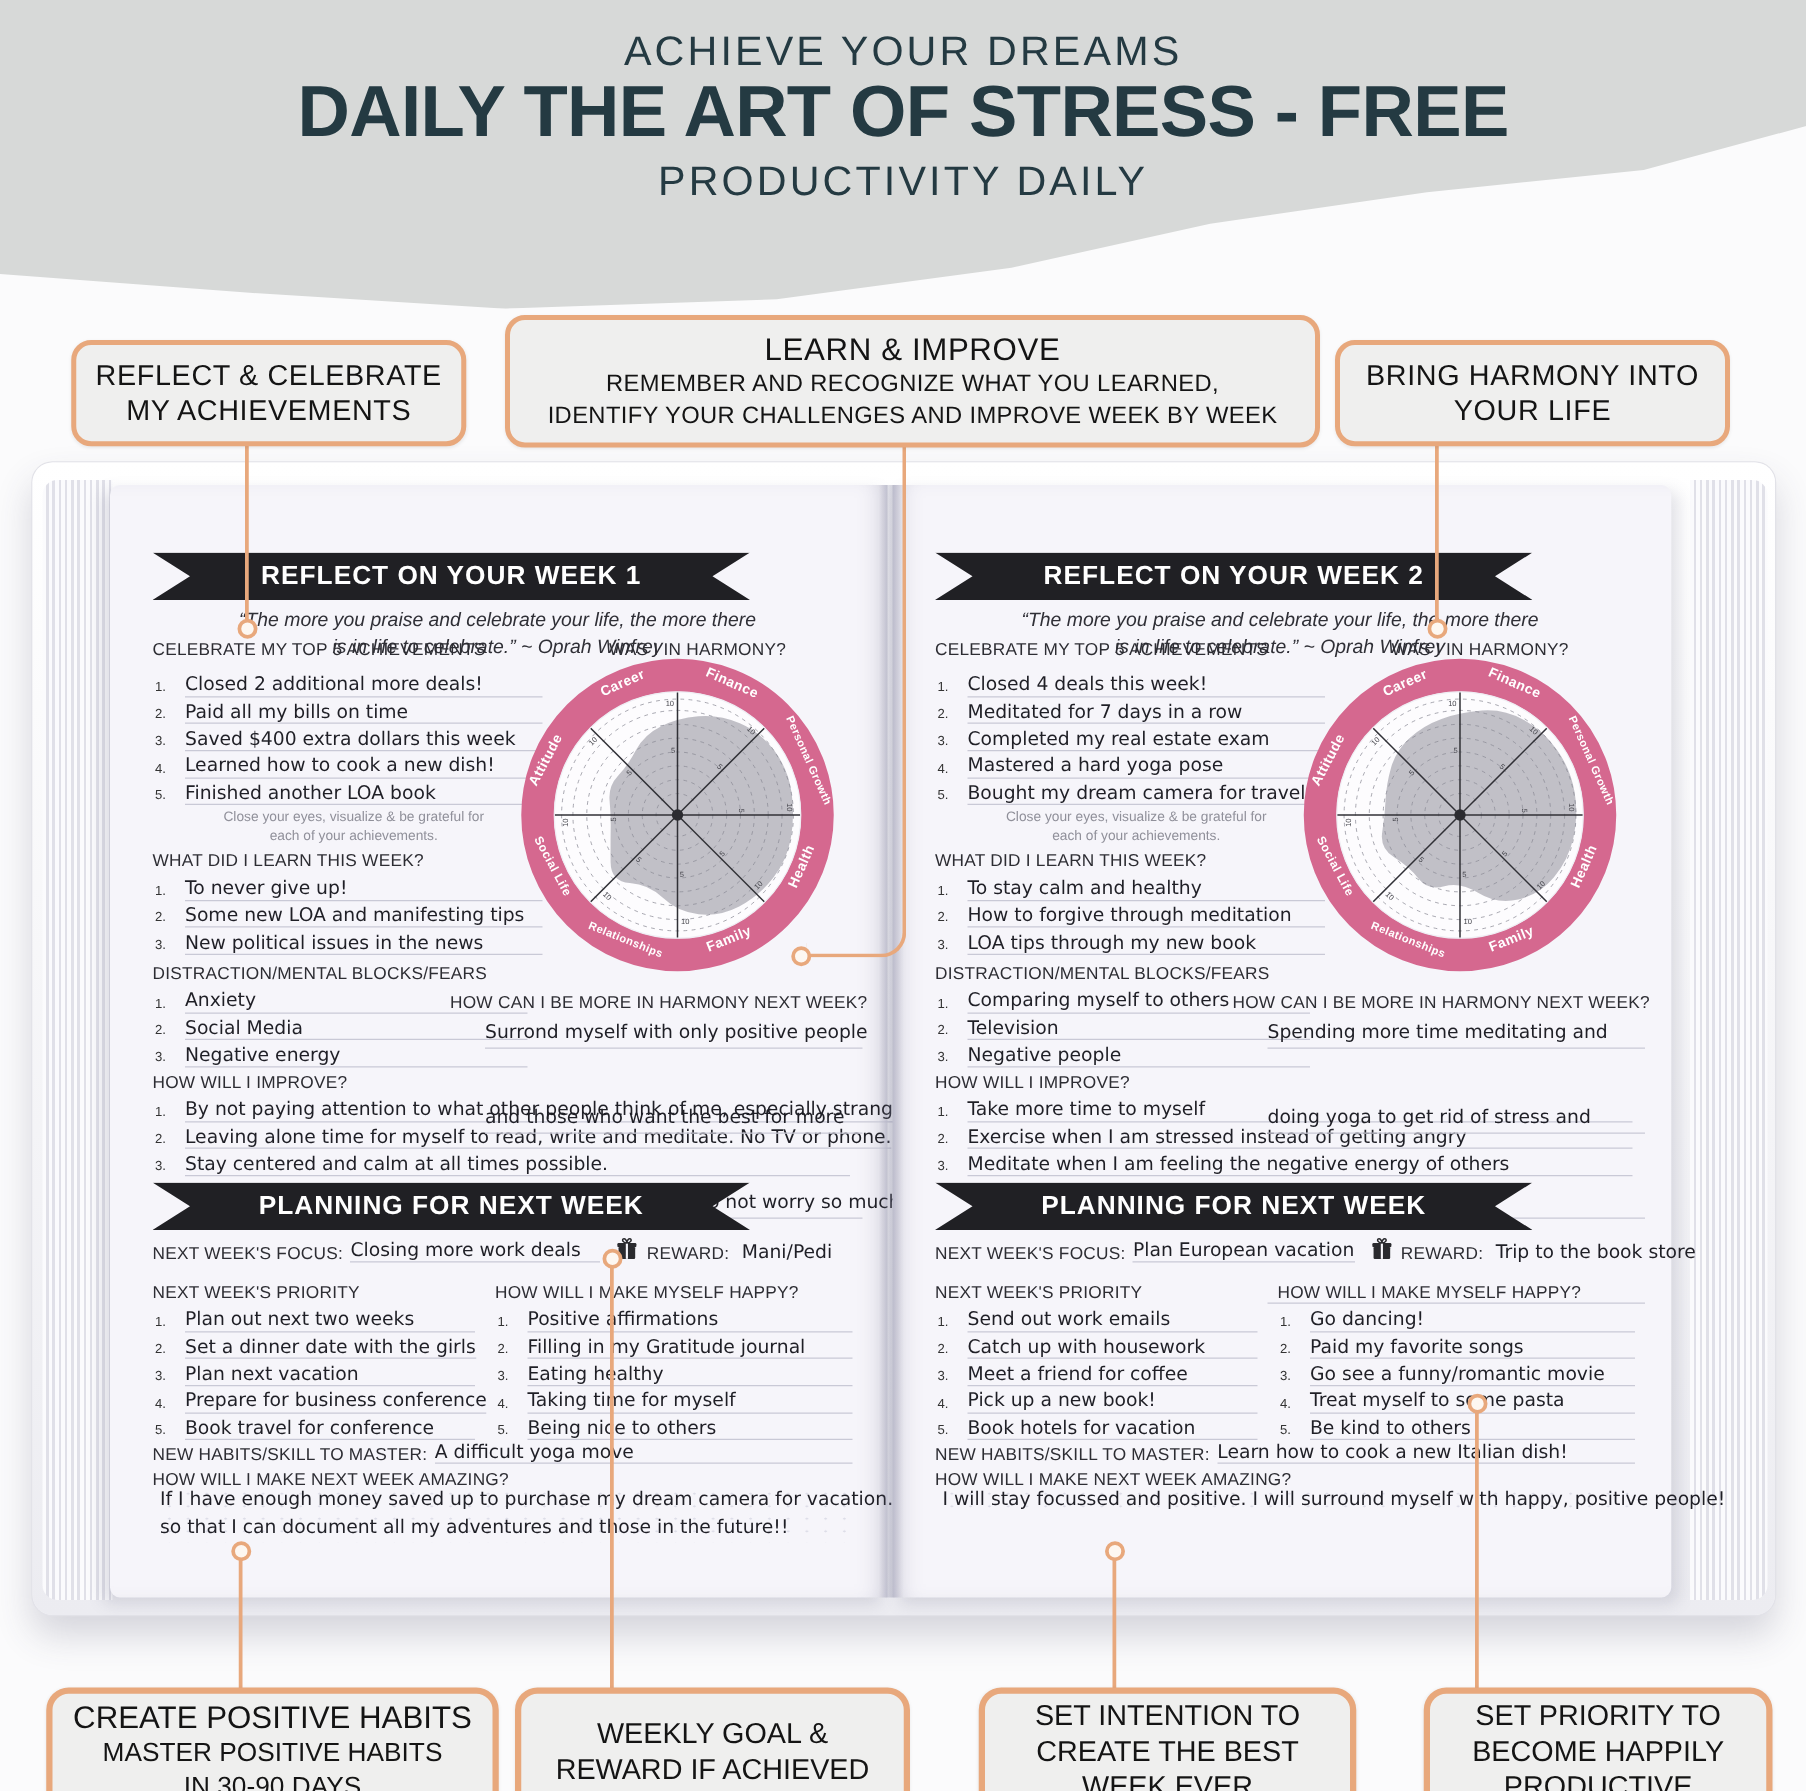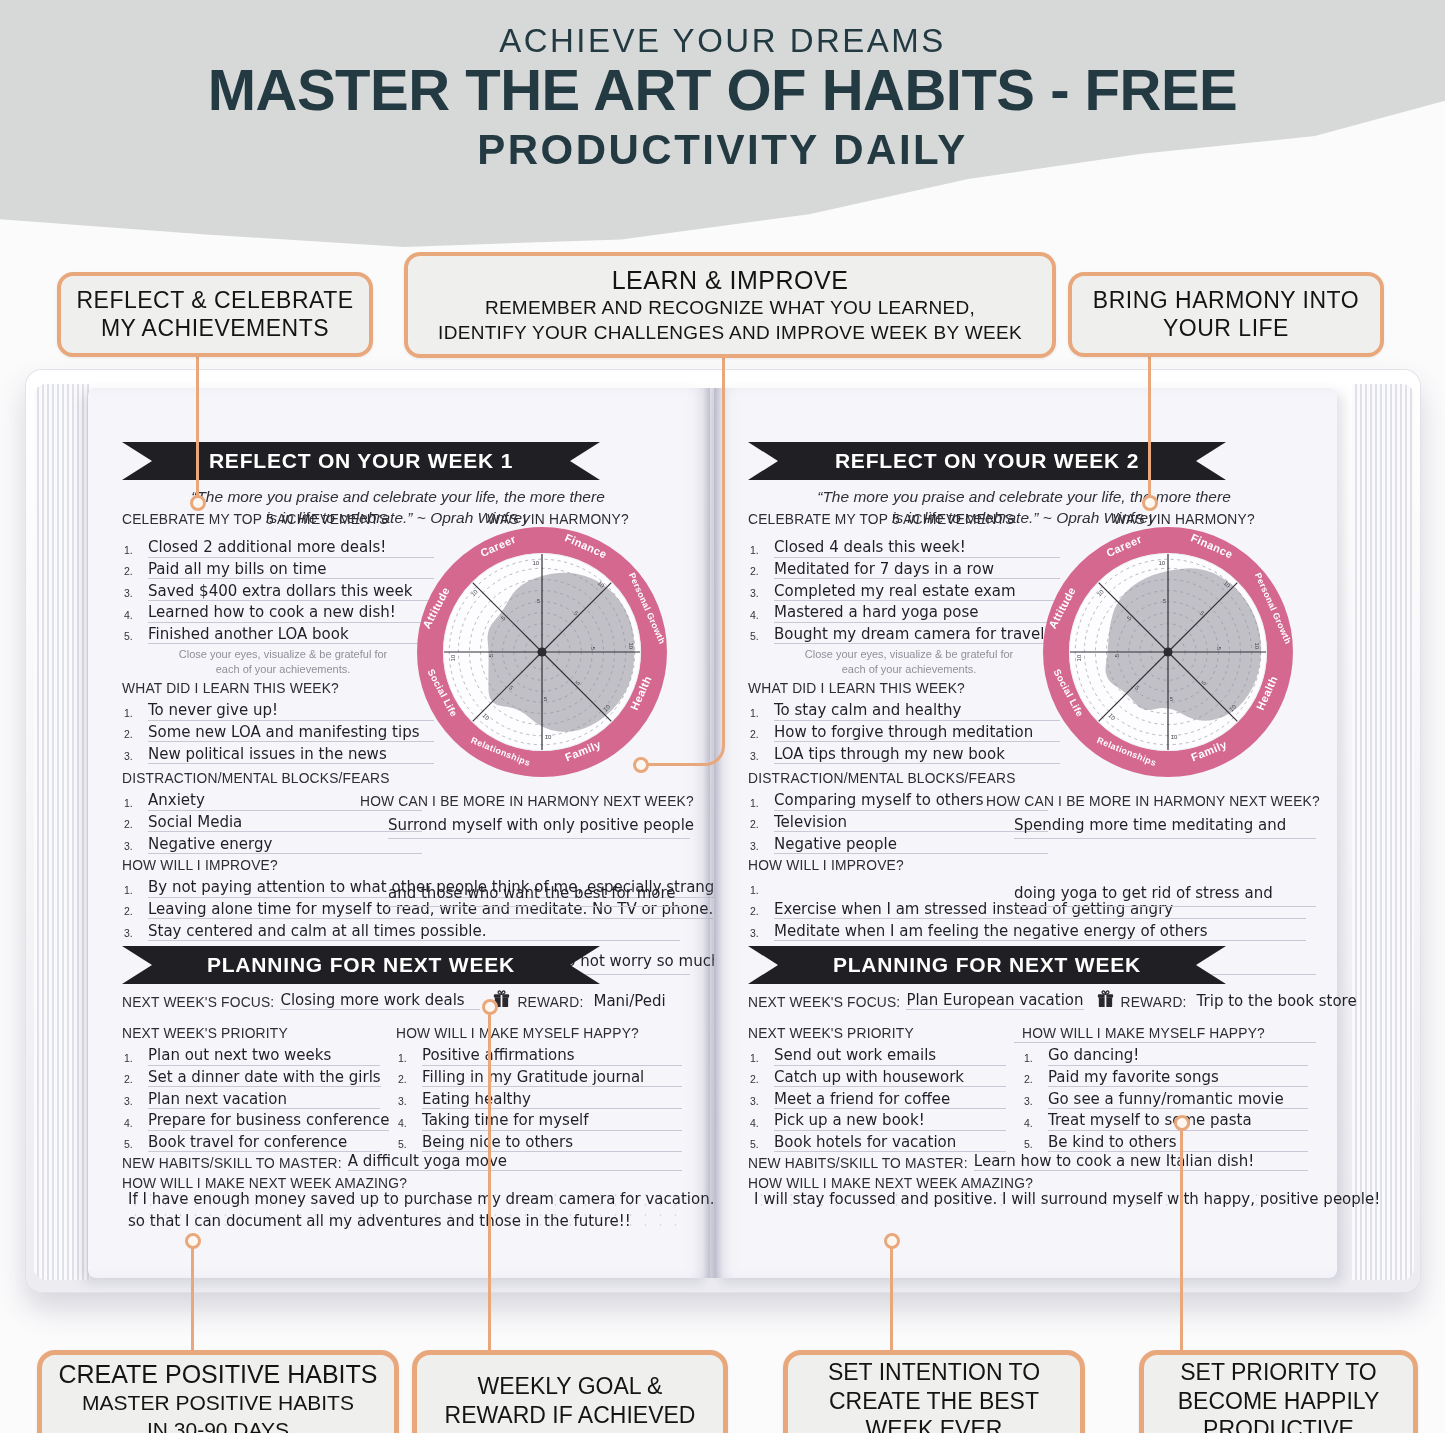--- a/index.html
+++ b/index.html
@@ -4,21 +4,21 @@
 <style>
   html,body{margin:0;padding:0;background:#fff;}
   .stage{position:relative;width:1445px;height:1433px;overflow:hidden;background:#fbfbfc;font-family:"Liberation Sans",sans-serif;}
 
   
   .hero{position:absolute;left:0;top:0;width:100%;height:252px;background:#d7d9d8;
         clip-path:polygon(0 0,100% 0,100% 40%,91% 54%,79% 61%,67% 71%,56% 85%,43% 95%,28% 98%,14% 93%,0 87%);}
   .hero-l1,.hero-l2,.hero-l3{position:absolute;width:100%;text-align:center;color:#243a42;}
   .hero-l1{top:22px;font-size:33px;letter-spacing:2.5px;font-weight:500;}
   .hero-l2{top:56px;font-size:58px;font-weight:800;letter-spacing:-0.5px;}
-  .hero-l3{top:126px;font-size:42px;letter-spacing:2.5px;font-weight:700;}
+  .hero-l3{top:126px;font-size:33px;letter-spacing:2.5px;font-weight:400;}
 
   
   .callout{position:absolute;background:#efefee;border:4px solid #e8a87c;border-radius:16px;
            display:flex;flex-direction:column;justify-content:center;align-items:center;
            color:#141414;text-align:center;z-index:6;box-shadow:0 1px 3px rgba(0,0,0,.08);}
   .co-reflect{left:57px;top:272px;width:308px;height:77px;}
   .co-learn{left:404px;top:252px;width:644px;height:98px;}
   .co-harmony{left:1068px;top:272px;width:308px;height:77px;}
   .co-lg{font-size:23px;line-height:1.2;letter-spacing:.5px;}
   .co-title{font-size:25px;line-height:1.25;letter-spacing:.5px;}
@@ -110,21 +110,21 @@
            background-image:radial-gradient(#d9d9e5 1px,transparent 1.3px);background-size:15px 10px;}
   .aline{height:22px;white-space:nowrap;}
 </style>
 </head>
 <body>
 
 <div class="stage">
 
   <div class="hero"></div>
   <div class="hero-l1">ACHIEVE YOUR DREAMS</div>
-  <div class="hero-l2">MASTER THE ART OF HABITS - FREE</div>
+  <div class="hero-l2">DAILY THE ART OF STRESS - FREE</div>
   <div class="hero-l3">PRODUCTIVITY DAILY</div>
 
   <div class="callout co-learn">
     <div class="co-title">LEARN &amp; IMPROVE</div>
     <div class="co-sm">REMEMBER AND RECOGNIZE WHAT YOU LEARNED,</div>
     <div class="co-sm">IDENTIFY YOUR CHALLENGES AND IMPROVE WEEK BY WEEK</div>
   </div>
   <div class="callout co-reflect">
     <div class="co-lg">REFLECT &amp; CELEBRATE</div>
     <div class="co-lg">MY ACHIEVEMENTS</div>
@@ -416,20 +416,21 @@
         </div>
         <div class="row">
           <span class="num">3.</span>
           <span class="txt hand">Negative people</span>
         </div>
       </div>
       <div class="lbl lbl-improve">HOW WILL I IMPROVE?</div>
       <div class="vlist list-improve">
         <div class="row">
           <span class="num">1.</span>
+          <span class="txt hand">Take more time to myself</span>
         </div>
         <div class="row">
           <span class="num">2.</span>
           <span class="txt hand">Exercise when I am stressed instead of getting angry</span>
         </div>
         <div class="row">
           <span class="num">3.</span>
           <span class="txt hand">Meditate when I am feeling the negative energy of others</span>
         </div>
       </div>

